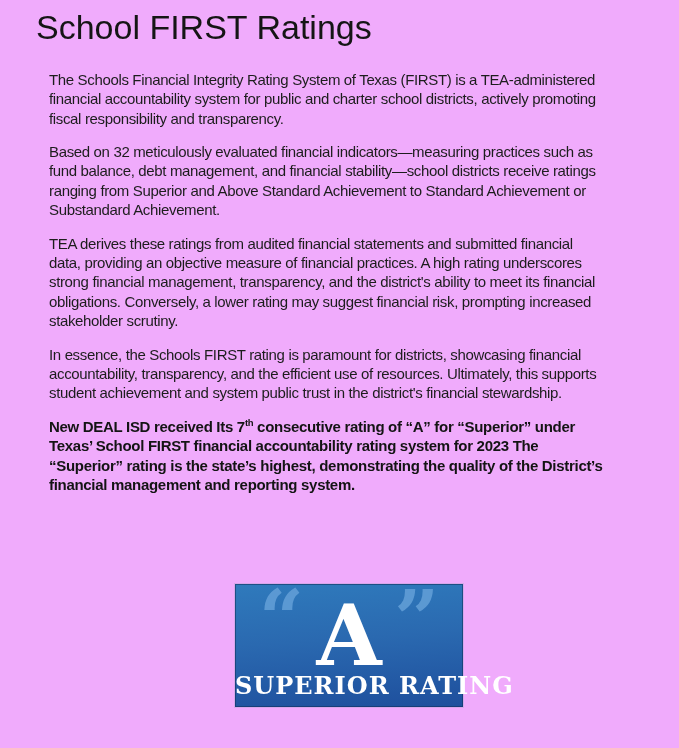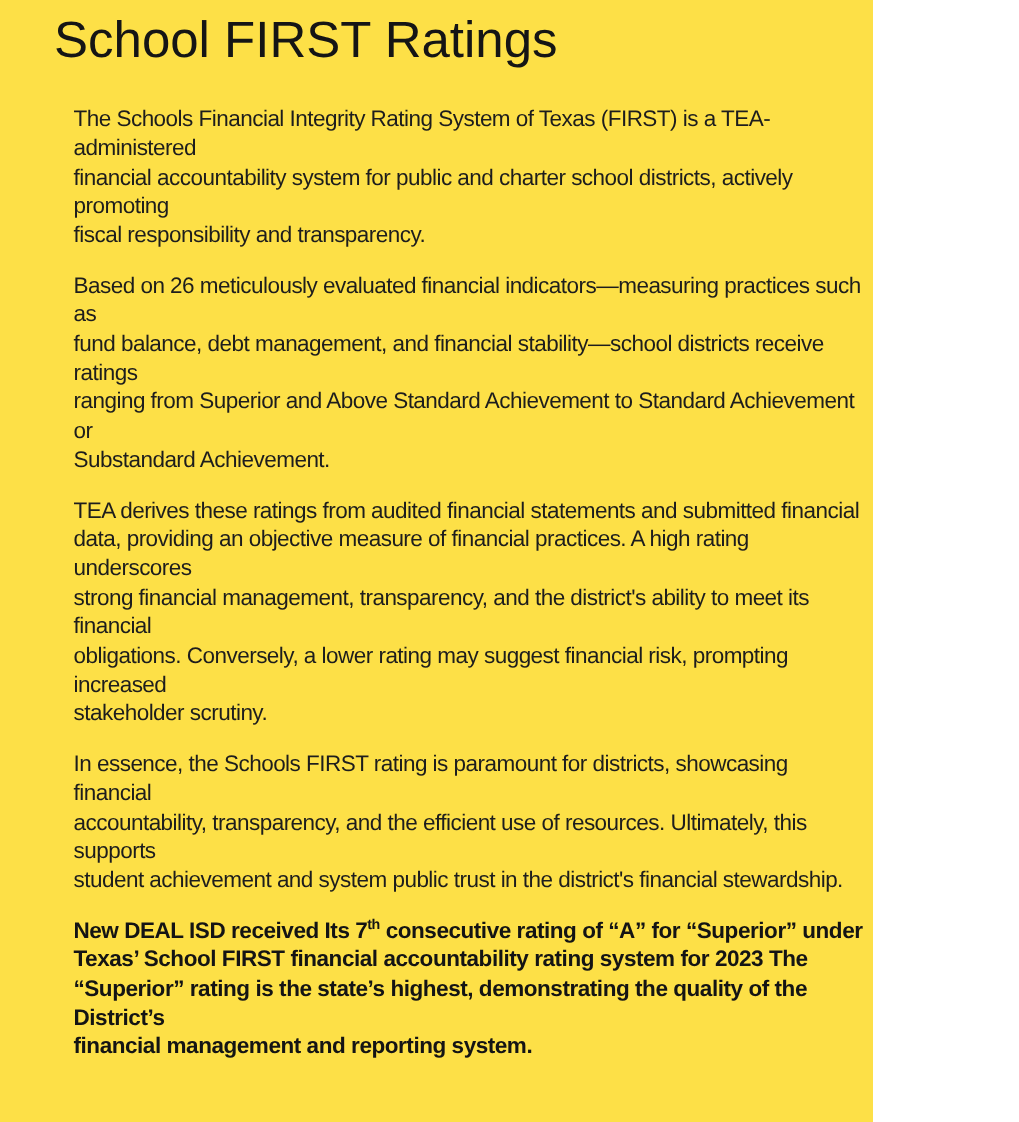--- a/index.html
+++ b/index.html
@@ -1,23 +1,23 @@
 <!DOCTYPE html>
 <html><head>
 <meta charset="utf-8">
 <style>
   html, body { margin: 0; padding: 0; background: #ffffff; }
 
   .page {
     position: relative;
-    width: 582px;
+    width: 679px;
     height: 748px;
     box-sizing: border-box;
     padding: 10px 6px 12px 36px;
-    background: #fde047;
+    background: #f0abfc;
     font-family: "Liberation Sans", sans-serif;
     color: #1d1d1d;
     overflow: hidden;
   }
 
   .title {
     margin: 0 0 24px 0;
     font-size: 34px;
     font-weight: 400;
     line-height: 1.05;
@@ -99,21 +99,21 @@
 <body>
 
 <div class="page">
 
   <h1 class="title">School FIRST Ratings</h1>
 
   <p class="body-para">The Schools Financial Integrity Rating System of Texas (FIRST) is a TEA-administered
 financial accountability system for public and charter school districts, actively promoting
 fiscal responsibility and transparency.</p>
 
-  <p class="body-para">Based on 26 meticulously evaluated financial indicators—measuring practices such as
+  <p class="body-para">Based on 32 meticulously evaluated financial indicators—measuring practices such as
 fund balance, debt management, and financial stability—school districts receive ratings
 ranging from Superior and Above Standard Achievement to Standard Achievement or
 Substandard Achievement.</p>
 
   <p class="body-para">TEA derives these ratings from audited financial statements and submitted financial
 data, providing an objective measure of financial practices. A high rating underscores
 strong financial management, transparency, and the district's ability to meet its financial
 obligations. Conversely, a lower rating may suggest financial risk, prompting increased
 stakeholder scrutiny.</p>
 

